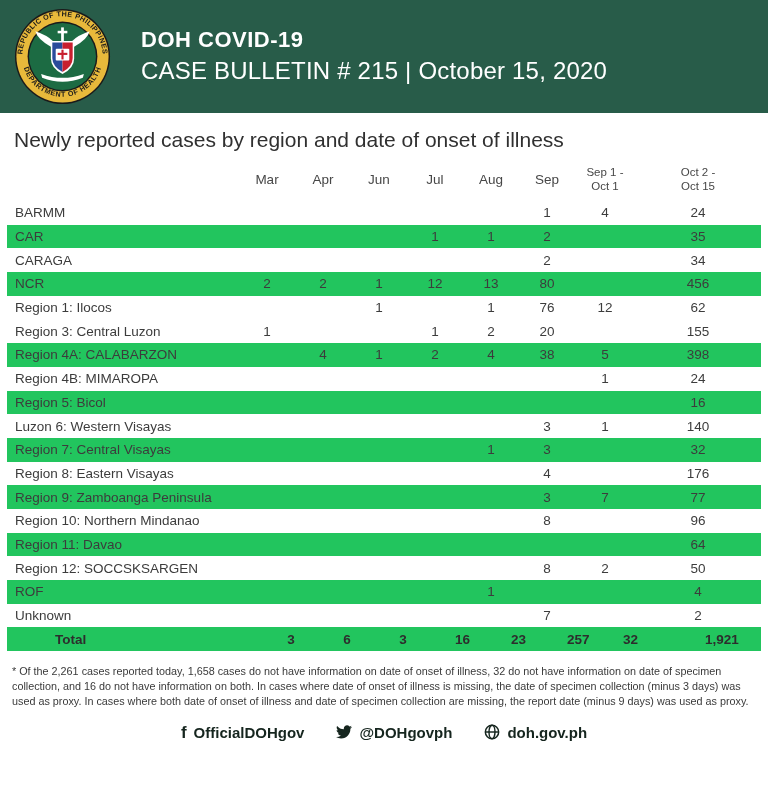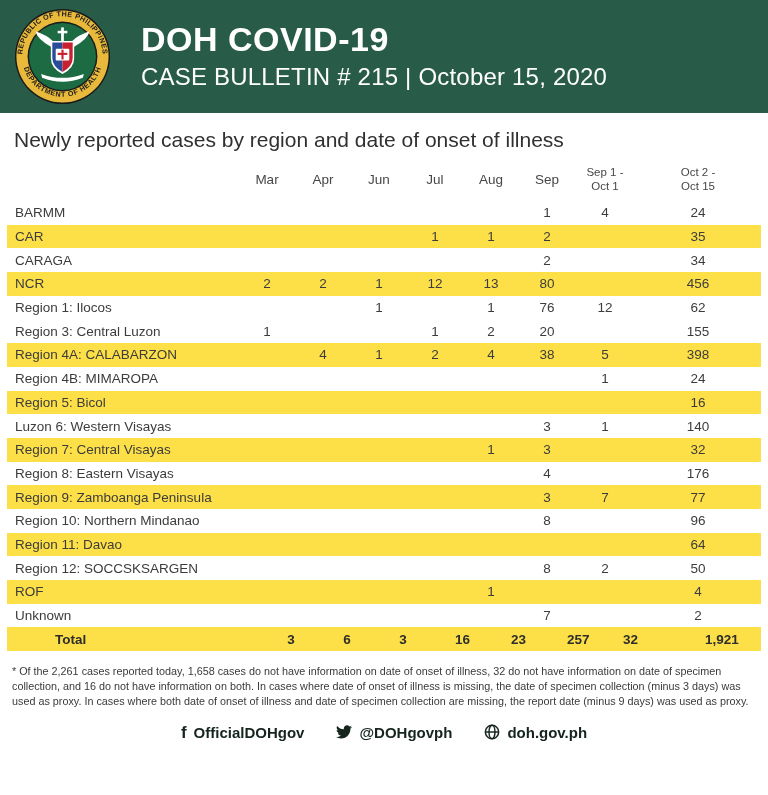--- a/index.html
+++ b/index.html
@@ -3,40 +3,40 @@
 <meta charset="utf-8">
 <style>
   * { margin:0; padding:0; box-sizing:border-box; }
   html,body { width:768px; height:795px; background:#ffffff;
               font-family:"Liberation Sans", sans-serif; overflow:hidden; }
 
   
   .band { height:113px; background:#285C49; display:flex; align-items:center;
           padding-left:14px; }
   .logo { width:97px; height:97px; flex:0 0 auto; margin-right:30px; }
-  .band-titles .main-title { color:#ffffff; font-size:34px; font-weight:700;
+  .band-titles .main-title { color:#ffffff; font-size:22px; font-weight:700;
           letter-spacing:.5px; line-height:1.05; margin-bottom:5px; }
   .band-titles .sub-title  { color:#ffffff; font-size:24px; font-weight:400;
           letter-spacing:.2px; }
 
   
   .section-title { margin:15px 14px 7px; font-size:21px; font-weight:400;
           color:#303030; }
 
   
   table { border-collapse:collapse; table-layout:fixed; width:754px;
           margin:0 7px; }
   thead td { height:42px; vertical-align:middle; text-align:center;
           color:#474747; font-size:13.5px; white-space:pre-line;
           line-height:1.2; }
   thead td.range-col { font-size:11.5px; }
   tbody td { height:23.7px; font-size:13.5px; color:#3C3C3C;
           text-align:center; padding:0; }
   tbody td.region { text-align:left; padding-left:8px; }
-  tr.shaded { background:#fde047; }
+  tr.shaded { background:#22c55e; }
   tr.total td { font-weight:700; color:#2d2d2d;padding-left:48px; }
 
   
   .footnote { margin:13px 12px 12px; width:746px; font-size:10.8px;
           line-height:1.38; color:#3a3a3a; }
 
   
   .footer { margin-top:15px; display:flex; justify-content:center;
           align-items:center; gap:32px; }
   .footer-item { display:flex; align-items:center; gap:7px; color:#15251e;

